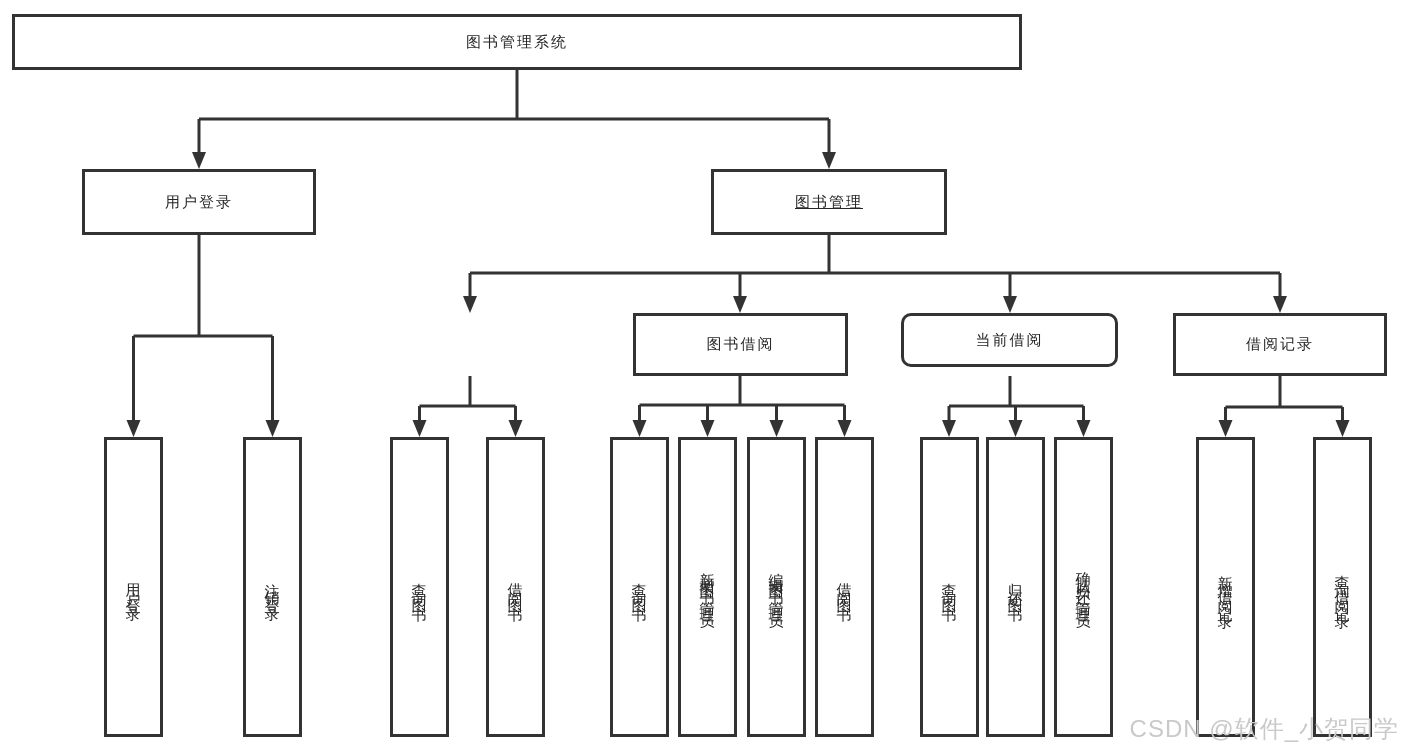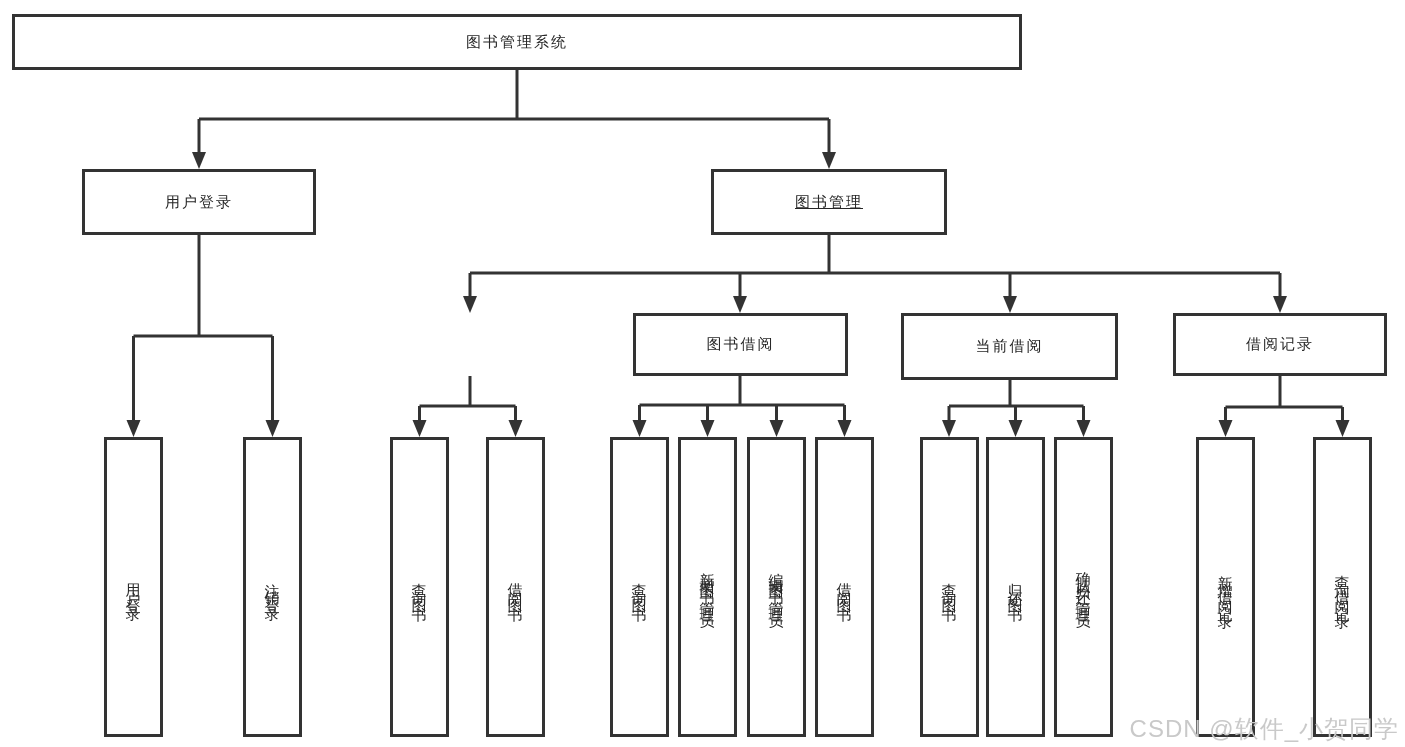--- a/index.html
+++ b/index.html
@@ -153,21 +153,21 @@
   <div class="node" style="left:82px; top:169px; width:234px; height:66px;">
     <span class="label">用户登录</span>
   </div>
   <div class="node" style="left:711px; top:169px; width:236px; height:66px;text-decoration:underline;">
     <span class="label">图书管理</span>
   </div>
 
   <div class="node" style="left:633px; top:313px; width:215px; height:63px;">
     <span class="label">图书借阅</span>
   </div>
-  <div class="node" style="left:901px; top:313px; width:217px; height:67px;">
+  <div class="node" style="left:901px; top:313px; width:217px; height:54px;border-radius:10px;">
     <span class="label">当前借阅</span>
   </div>
   <div class="node" style="left:1173px; top:313px; width:214px; height:63px;">
     <span class="label">借阅记录</span>
   </div>
 
   <div class="node vert" style="left:104px; top:437px; width:59px; height:300px;">
     <span class="label">用户登录</span>
   </div>
   <div class="node vert" style="left:243px; top:437px; width:59px; height:300px;">

